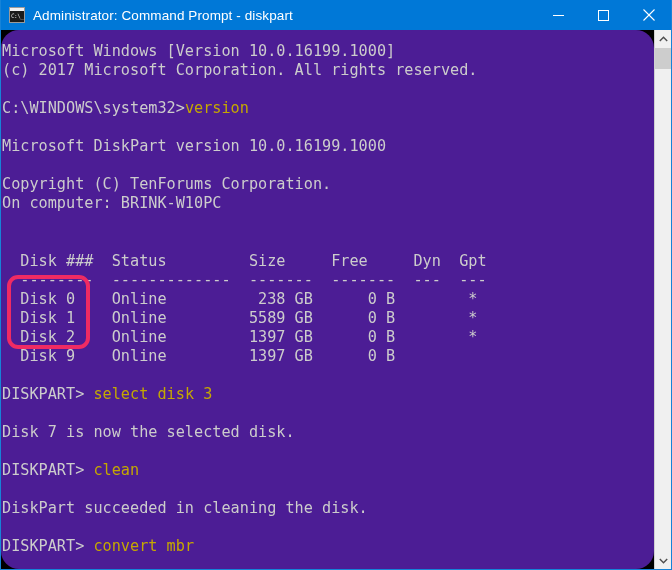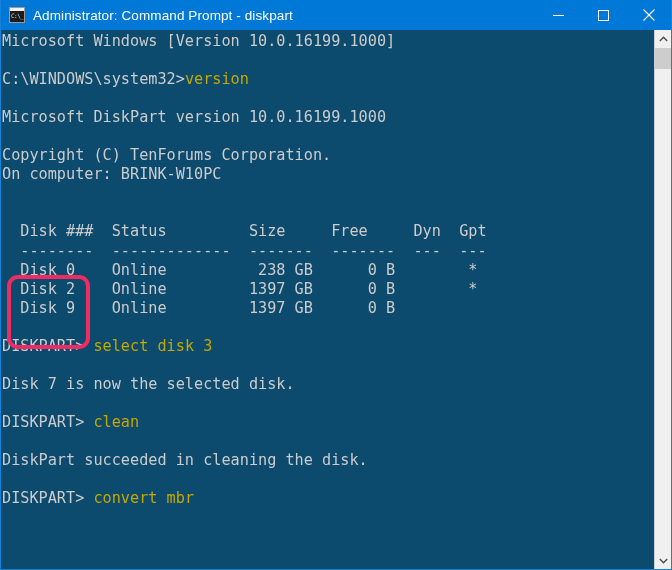--- a/index.html
+++ b/index.html
@@ -68,23 +68,24 @@
   
   #console-wrap {
     position: absolute;
     left: 0; top: 30px; right: 0; bottom: 0;
     background: #000000;
     display: flex;
   }
   #console {
     position: relative;
     flex: 1 1 auto;
-    background: #0c4a6e;
-    padding: 2px 0 0 1px;
-    overflow: hidden;
+    background: #4c1d95;
+    padding: 12px 0 0 1px;
+    overflow: hidden;
+    border-radius: 18px;
   }
   .line {
     font-family: "DejaVu Sans Mono", "Liberation Mono", monospace;
     font-size: 15.2px;
     line-height: 19.05px;
     height: 19.05px;
     color: #cccccc;
     white-space: pre;
     letter-spacing: 0px;
   }
@@ -165,32 +166,34 @@
             <line x1="11.5" y1="0.5" x2="0.5" y2="11.5" stroke="#fff" stroke-width="1.1"></line>
           </svg>
       </div>
     </div>
   </div>
 
   <div id="console-wrap">
     <div id="console">
 
       <div class="line">Microsoft Windows [Version 10.0.16199.1000]</div>
+        <div class="line">(c) 2017 Microsoft Corporation. All rights reserved.</div>
         <div class="line">&nbsp;</div>
         <div class="line"><span>C:\WINDOWS\system32&gt;</span><span class="yellow">version</span></div>
         <div class="line">&nbsp;</div>
         <div class="line">Microsoft DiskPart version 10.0.16199.1000</div>
         <div class="line">&nbsp;</div>
         <div class="line">Copyright (C) TenForums Corporation.</div>
         <div class="line">On computer: BRINK-W10PC</div>
         <div class="line">&nbsp;</div>
         <div class="line">&nbsp;</div>
         <div class="line">  Disk ###  Status         Size     Free     Dyn  Gpt</div>
         <div class="line">  --------  -------------  -------  -------  ---  ---</div>
         <div class="line">  Disk 0    Online          238 GB      0 B        *</div>
+        <div class="line">  Disk 1    Online         5589 GB      0 B        *</div>
         <div class="line">  Disk 2    Online         1397 GB      0 B        *</div>
         <div class="line">  Disk 9    Online         1397 GB      0 B</div>
         <div class="line">&nbsp;</div>
         <div class="line"><span>DISKPART&gt;</span><span class="yellow"> select disk 3</span></div>
         <div class="line">&nbsp;</div>
         <div class="line">Disk 7 is now the selected disk.</div>
         <div class="line">&nbsp;</div>
         <div class="line"><span>DISKPART&gt;</span><span class="yellow"> clean</span></div>
         <div class="line">&nbsp;</div>
         <div class="line">DiskPart succeeded in cleaning the disk.</div>

